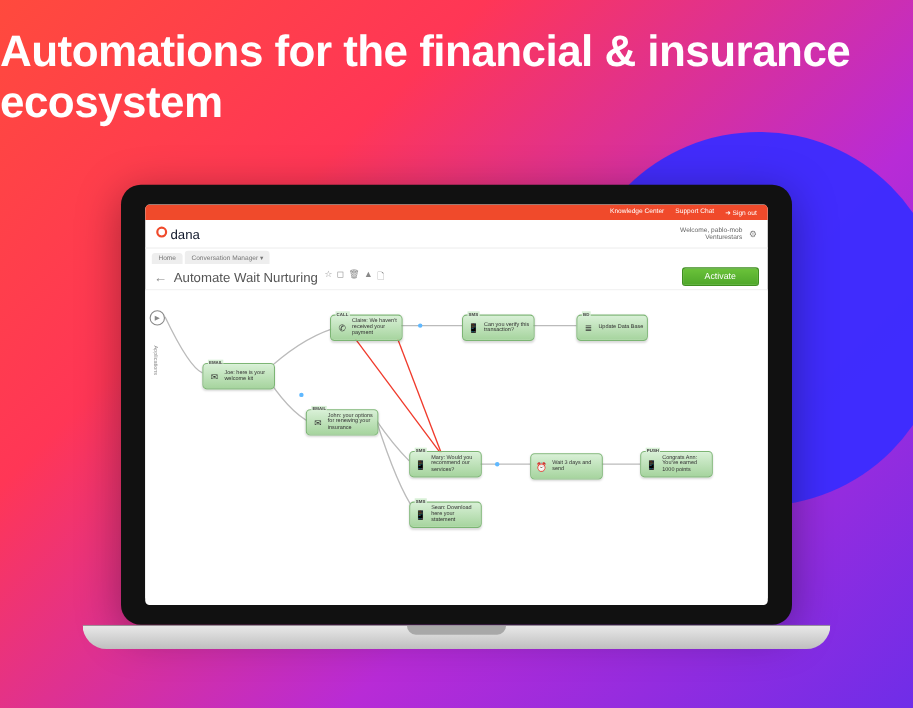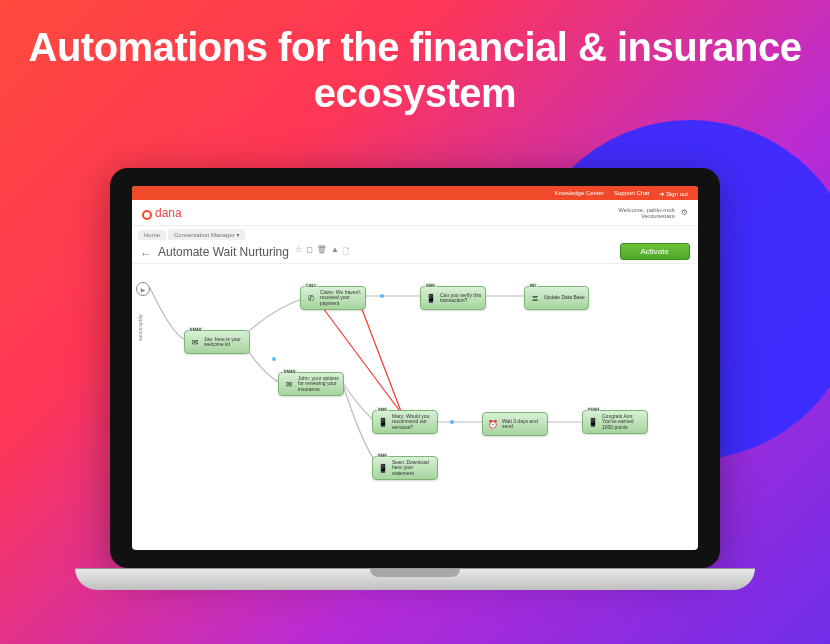--- a/index.html
+++ b/index.html
@@ -1,26 +1,26 @@
 <!DOCTYPE html>
 <html><head>
 <meta charset="utf-8">
 <style>
 *{margin:0;padding:0;box-sizing:border-box}
 body{width:830px;height:644px;overflow:hidden;font-family:-apple-system,Helvetica,Arial,sans-serif;position:relative;background:linear-gradient(135deg,#ff4a3d 0%,#ff3656 30%,#b82bd6 65%,#6f2de8 100%)}
 .blob{position:absolute;width:340px;height:340px;border-radius:50%;background:#3a2cff;right:-30px;top:120px;opacity:.95}
-.hero{position:absolute;top:24px;left:0;right:0;text-align:center;color:#fff;font-size:40px;font-weight:700;letter-spacing:-.5px;line-height:1.15}
+.hero{position:absolute;top:24px;left:0;right:0;text-align:left;color:#fff;font-size:40px;font-weight:700;letter-spacing:-.5px;line-height:1.15}
 .laptop{position:absolute;left:110px;top:168px;width:610px;height:440px}
 .screen-frame{width:610px;height:400px;background:#111;border-radius:18px;padding:18px 22px;box-shadow:0 8px 40px rgba(0,0,0,.35)}
 .screen{width:100%;height:100%;background:#fff;border-radius:4px;overflow:hidden;position:relative;font-size:7px;color:#555}
 .base{width:680px;height:22px;background:linear-gradient(#e8e8e8,#bfbfbf);margin-left:-35px;border-radius:0 0 28px 28px;border-top:1px solid #999}
 .notch{width:90px;height:8px;background:#a8a8a8;margin:0 auto;border-radius:0 0 10px 10px}
 .topbar{height:14px;background:#f04a2b;display:flex;justify-content:flex-end;align-items:center;color:#fff;font-size:6px;gap:10px;padding-right:10px}
 .brandrow{height:26px;display:flex;align-items:center;padding:0 10px;justify-content:space-between;border-bottom:1px solid #eee}
-.brand{display:flex;align-items:flex-end;gap:3px;font-size:12px;color:#ef4444}
+.brand{display:flex;align-items:flex-start;gap:3px;font-size:12px;color:#0f172a}
 .brand-dot{width:10px;height:10px;border-radius:50%;border:2px solid #f04a2b}
 .meta{text-align:right;font-size:6px;color:#666;display:flex;align-items:center;gap:6px}
 .gear{font-size:8px;color:#777}
 .tabs{height:14px;display:flex;gap:2px;padding-left:6px;font-size:6px;align-items:flex-end}
 .tab{background:#eee;padding:2px 6px;border-radius:3px 3px 0 0;color:#777}
 .titlerow{height:24px;display:flex;align-items:center;padding:0 8px;justify-content:space-between;border-bottom:1px solid #eee}
 .titleleft{display:flex;align-items:center;gap:6px}
 .arrow{font-size:12px;color:#888}
 .title{font-size:12px;color:#555}
 .tb-icons{display:flex;gap:4px;font-size:8px;color:#888}

